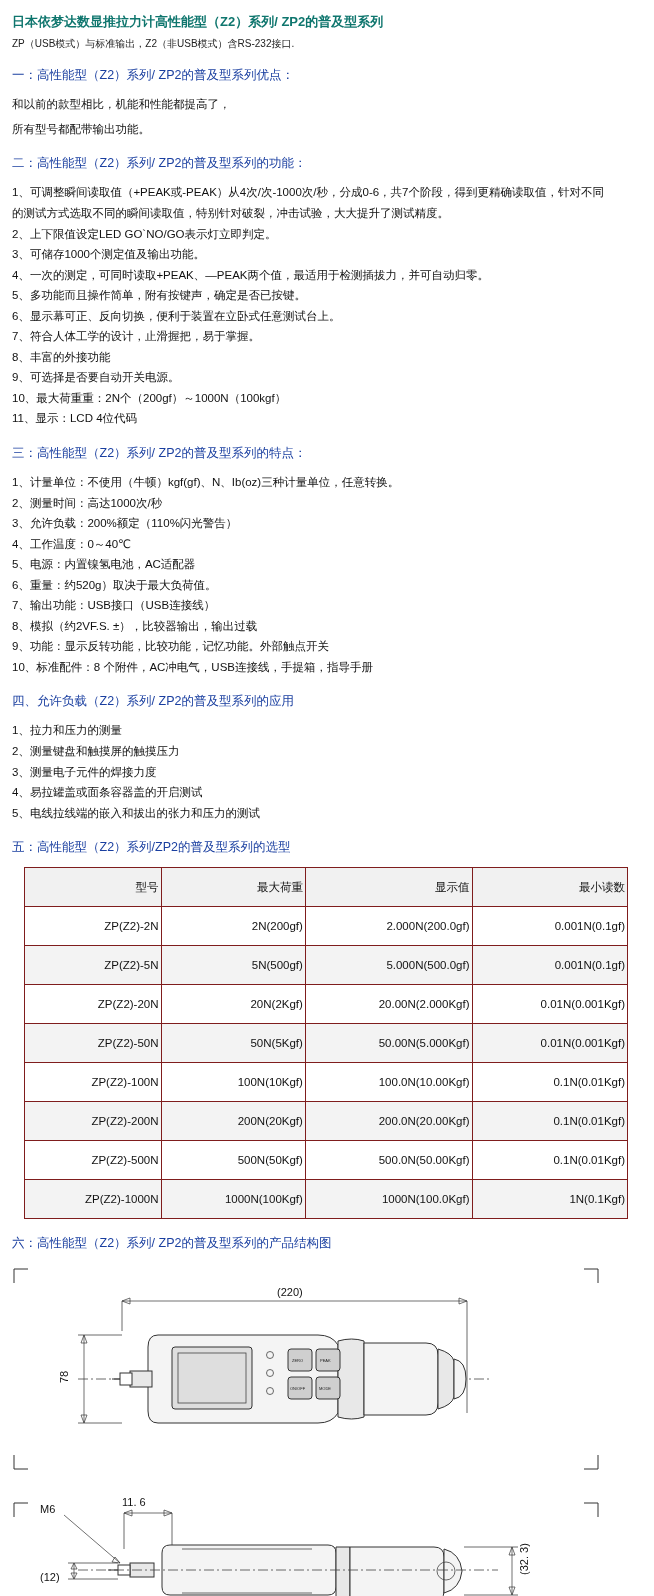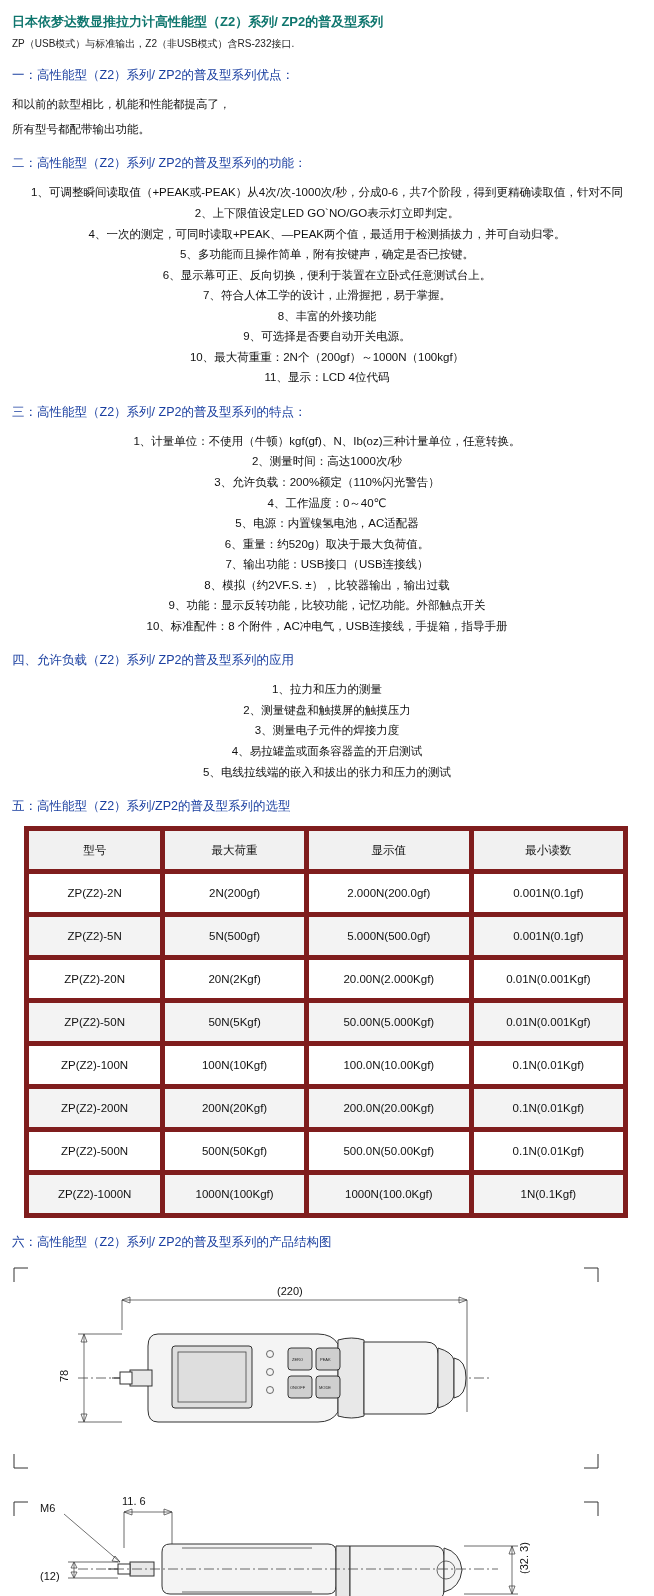--- a/index.html
+++ b/index.html
@@ -9,34 +9,34 @@
     font-family:"Liberation Sans","DejaVu Sans",sans-serif;
     font-size:12px;
     color:#1a1a1a;
     -webkit-font-smoothing:antialiased;
   }
   .page{width:654px;box-sizing:border-box;padding:10px 12px 8px 12px;}
   .title{font-size:13px;font-weight:bold;color:#0f766e;margin:2px 0 4px 0;line-height:1.5;}
   .subtitle{font-size:10px;color:#222;margin:0 0 13px 0;line-height:1.5;}
   .sec-head{font-size:12.5px;font-weight:normal;color:#1a3fa0;margin:14px 0 10px 0;line-height:1.6;}
   p.body{margin:0 0 7px 0;line-height:1.65;font-size:11.5px;color:#111;font-family:Liberation Serif, serif;}
-  .num-list{margin:0;padding:0;list-style:none;text-align:center;}
+  .num-list{margin:0;padding:0;list-style:none;}
   .num-list li{line-height:1.7;font-size:11.5px;margin:0 0 1px 0;color:#111;}
   .blue-li{color:#123f9e;}
   
   table.spec{
     border-collapse:collapse;
     width:604px;
     margin:6px 0 4px 12px;
     font-size:11.5px;
     background:#fff;
   }
   table.spec th, table.spec td{
-    border:5px solid #7f1d1d;
-    text-align:center;
+    border:1px solid #7f1d1d;
+    text-align:right;
     padding:10px 2px;
     height:18px;
     color:#111;
     font-weight:normal;
   }
   table.spec thead th{background:#f1f1f1;font-weight:normal;}
   table.spec tbody tr:nth-child(even){background:#f3f3f3;}
   
   .drawing-wrap{margin:4px 0 0 0;}
   svg{display:block;}
@@ -61,21 +61,23 @@
   <div class="title">日本依梦达数显推拉力计高性能型（Z2）系列/ ZP2的普及型系列</div>
   <div class="subtitle">ZP（USB模式）与标准输出，Z2（非USB模式）含RS-232接口.</div>
 
   <div class="sec-head">一：高性能型（Z2）系列/ ZP2的普及型系列优点：</div>
   <p class="body">和以前的款型相比，机能和性能都提高了，</p>
   <p class="body">所有型号都配带输出功能。</p>
 
   <div class="sec-head">二：高性能型（Z2）系列/ ZP2的普及型系列的功能：</div>
   <ul class="num-list">
     <li class="blue-li">1、可调整瞬间读取值（+PEAK或-PEAK）从4次/次-1000次/秒，分成0-6，共7个阶段，得到更精确读取值，针对不同</li>
+    <li class="blue-li">的测试方式选取不同的瞬间读取值，特别针对破裂，冲击试验，大大提升了测试精度。</li>
     <li>2、上下限值设定LED GO`NO/GO表示灯立即判定。</li>
+    <li>3、可储存1000个测定值及输出功能。</li>
     <li>4、一次的测定，可同时读取+PEAK、—PEAK两个值，最适用于检测插拔力，并可自动归零。</li>
     <li>5、多功能而且操作简单，附有按键声，确定是否已按键。</li>
     <li>6、显示幕可正、反向切换，便利于装置在立卧式任意测试台上。</li>
     <li>7、符合人体工学的设计，止滑握把，易于掌握。</li>
     <li>8、丰富的外接功能</li>
     <li>9、可选择是否要自动开关电源。</li>
     <li class="blue-li">10、最大荷重重：2N个（200gf）～1000N（100kgf）</li>
     <li class="blue-li">11、显示：LCD 4位代码</li>
   </ul>
 

